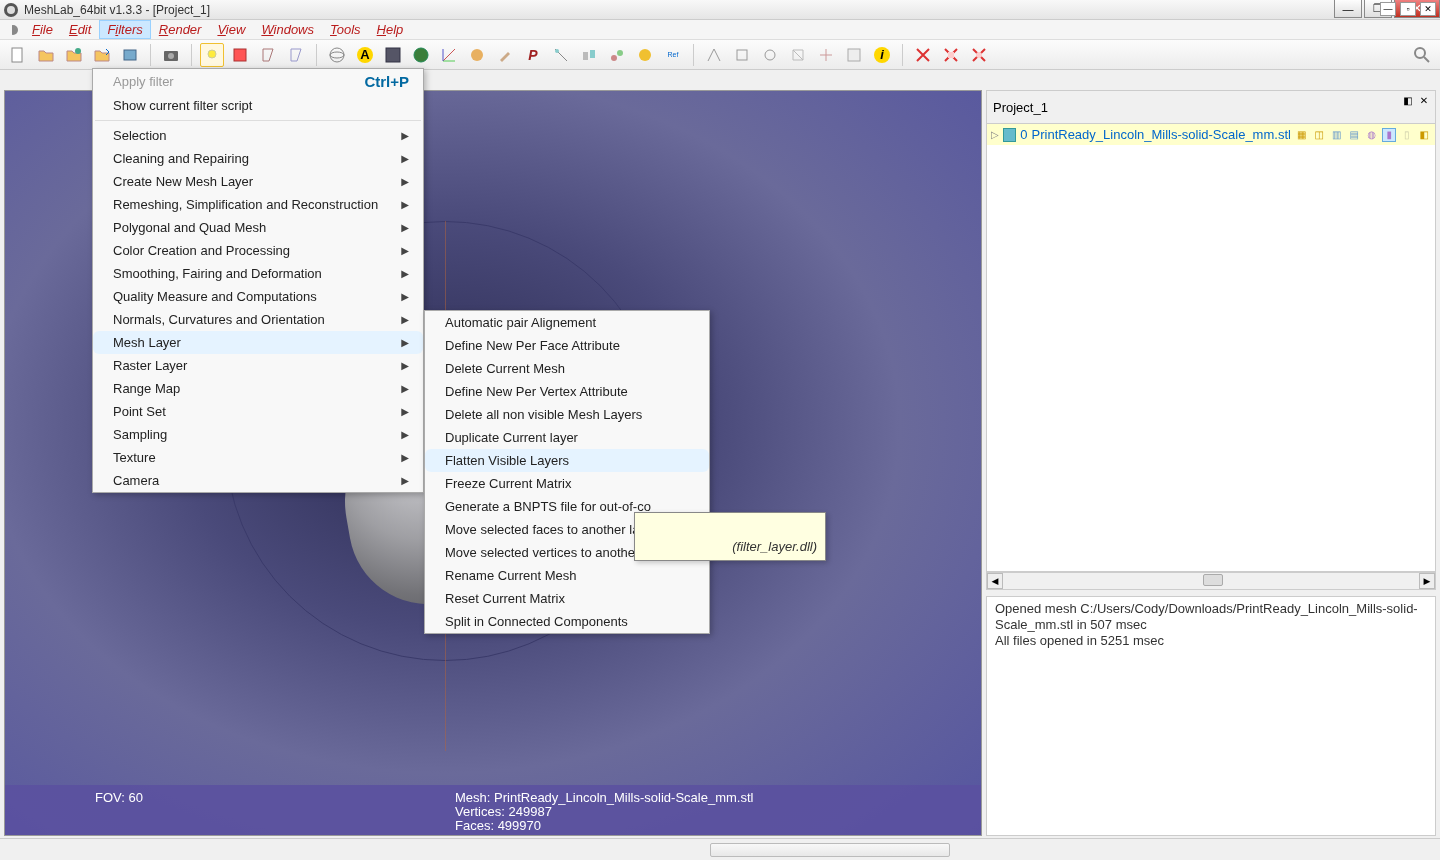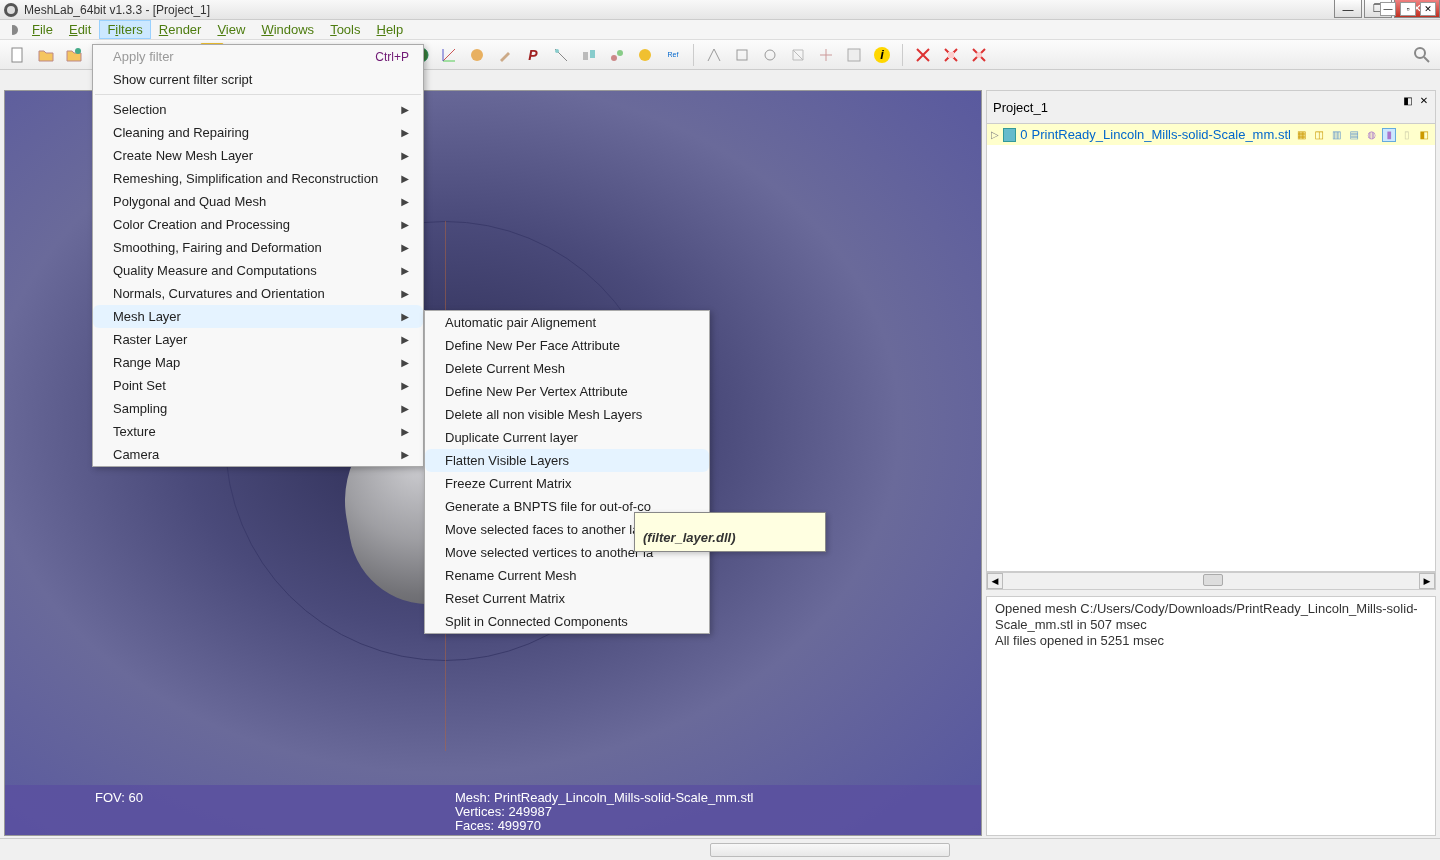--- a/index.html
+++ b/index.html
@@ -12,21 +12,21 @@
 .window-controls .btn { width: 28px; height: 18px; margin-left: 2px; border: 1px solid #888; border-top: none; display: flex; align-items: center; justify-content: center; font-size: 11px; }
 .window-controls .btn.min { background: linear-gradient(#fdfdfd,#dedede); }
 .window-controls .btn.max { background: linear-gradient(#fdfdfd,#dedede); }
 .window-controls .btn.close { background: linear-gradient(#f08080,#c03020); color: #fff; width: 46px; }
 
 .inner-title { height: 20px; background: #f5f5f5; border-bottom: 1px solid #ddd; display: flex; align-items: center; padding: 0 6px; position: relative;}
 .inner-controls { position: absolute; right: 4px; top: 2px; display:flex; gap:4px;}
 .inner-controls .ib { width: 16px; height: 14px; border: 1px solid #999; background: #fff; font-size:9px; display:flex; align-items:center; justify-content:center;}
 
 .menubar { height: 20px; background: #f5f5f5; display: flex; align-items: center; padding: 0 6px; border-bottom: 1px solid #ddd; }
-.menubar .menu-item { padding: 2px 8px; cursor: default; color: #4d7c0f; }
+.menubar .menu-item { padding: 2px 8px; cursor: default; color: #b91c1c; font-style: italic; }
 .menubar .menu-item .ul { text-decoration: underline; }
 .menubar .menu-item.active { background: #cce8ff; border: 1px solid #99d1ff; padding: 1px 7px; }
 
 .toolbar { height: 30px; background: linear-gradient(#fcfcfc,#ececec); display: flex; align-items: center; padding: 0 6px; gap: 4px; border-bottom: 1px solid #ccc; position: relative;}
 .toolbar .tb { width: 24px; height: 24px; display: flex; align-items: center; justify-content: center; border: 1px solid transparent; border-radius: 2px; font-size: 14px; }
 .toolbar .sep { width: 1px; height: 22px; background: #ccc; margin: 0 4px; }
 .toolbar .search { position: absolute; right: 6px; top: 3px; }
 
 .workspace { position: absolute; top: 90px; left: 4px; right: 4px; bottom: 24px; display: flex; }
 
@@ -56,31 +56,31 @@
 .hscroll { height: 18px; background: #f0f0f0; border: 1px solid #ccc; position: relative; display:flex; align-items:center;}
 .hscroll .arr { width: 16px; height: 16px; border: 1px solid #bbb; background:#eee; display:flex; align-items:center; justify-content:center; font-size:9px;}
 .hscroll .track { flex:1; position:relative; height:16px;}
 .hscroll .thumb { position:absolute; left:48%; top:1px; width:20px; height:12px; background:#ddd; border:1px solid #aaa; border-radius:2px;}
 .log-panel { height: 240px; background: #fff; border: 1px solid #ccc; margin-top: 6px; padding: 4px 8px; font-family: 'Courier New', monospace; font-size: 13px; color: #333; white-space: pre-wrap; overflow:auto;}
 
 .statusbar { position: absolute; left: 0; right: 0; bottom: 0; height: 22px; background: #f0f0f0; border-top: 1px solid #ccc; display: flex; align-items: center; }
 .statusbar .progress { position: absolute; left:710px; width: 240px; height: 14px; border: 1px solid #bbb; background: linear-gradient(#f8f8f8,#e8e8e8); border-radius:2px;}
 
 .dropdown { position: absolute; background: #f8f8f8; border: 1px solid #aaa; box-shadow: 2px 2px 6px rgba(0,0,0,0.25); z-index: 100; }
-.dropdown-filters { left: 92px; top: 44px; width: 332px; }
+.dropdown-filters { left: 92px; top: 68px; width: 332px; }
 .dropdown-submenu { left: 424px; top: 310px; width: 286px; }
 .dd-item { padding: 4px 14px 4px 20px; display: flex; align-items: center; justify-content: space-between; cursor: default; color: #222; }
 .dd-item.disabled { color: #999; }
 .dd-item.hover { background: #e5f3ff; border-radius: 6px; }
-.dd-item .shortcut { color: #701a75; font-size: 12px; }
+.dd-item .shortcut { color: #0369a1; font-size: 15px; font-weight: bold; }
 .dd-item .arrow { color: #444; font-size: 10px; margin-left: 10px;}
 .dd-sep { height: 1px; background: #ddd; margin: 3px 2px; }
 
 .tooltip { position: absolute; left: 634px; top: 512px; width: 192px; background: #ffffe1; border: 1px solid #888; padding: 6px 8px; font-size: 12px; color: #333; box-shadow: 2px 2px 5px rgba(0,0,0,0.2); z-index: 200; line-height: 15px; }
-.tooltip .dll { font-style: italic; font-weight: bold; margin-top: 11px; display: block; }
+.tooltip .dll { font-style: italic; font-weight: normal; margin-top: 20px; display: block; text-align: right; }
 
 svg { display: block; }
 </style>
 </head>
 <body>
 
 <div class="titlebar">
   <div class="app-icon">
     <svg width="10" height="10" viewBox="0 0 10 10">
         <circle cx="5" cy="5" r="4" fill="#ddd"></circle>

